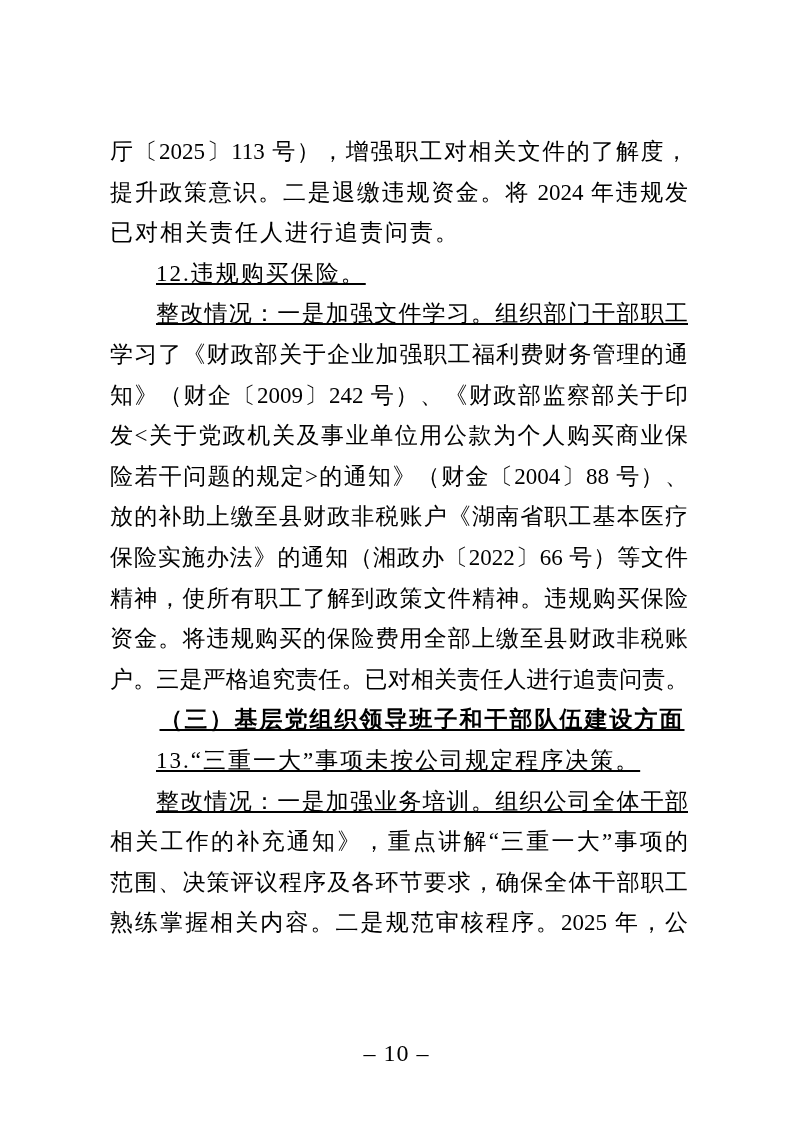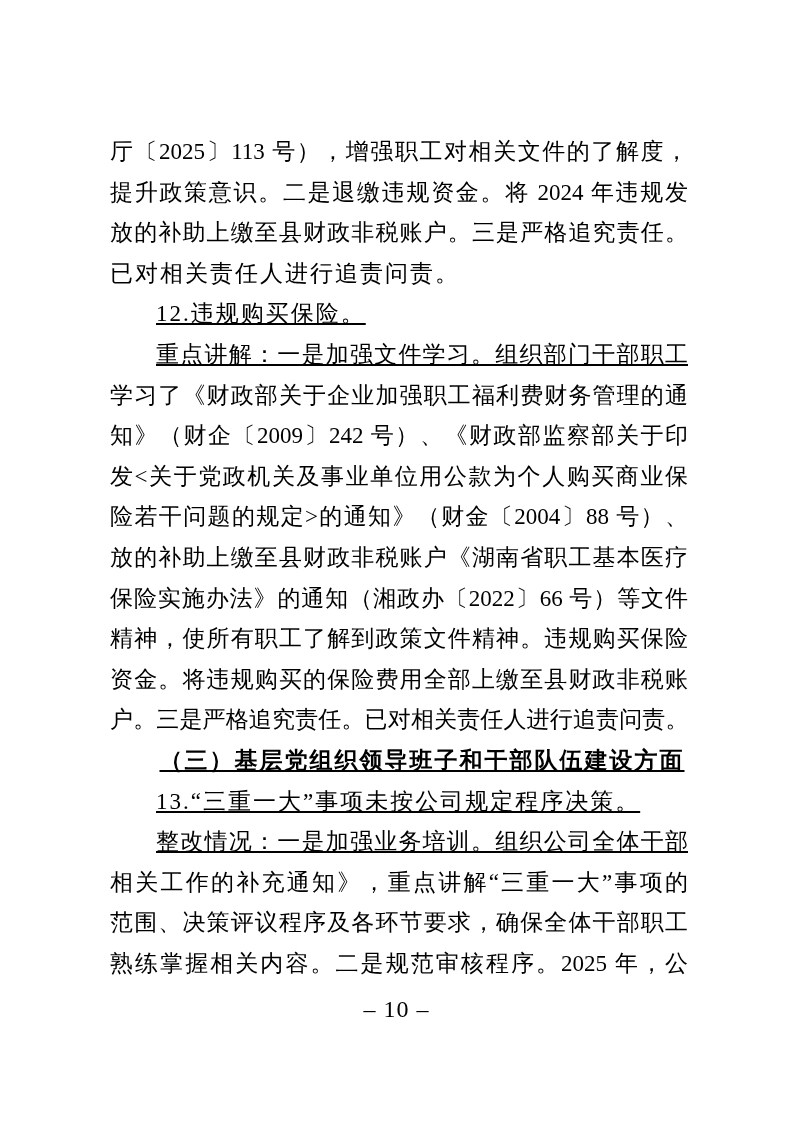--- a/index.html
+++ b/index.html
@@ -34,38 +34,37 @@
     text-align-last: justify;
     text-justify: inter-character;
   }
   
   .line:not(.j) { letter-spacing: 2px; }
   .indent { text-indent: 46px; text-decoration: underline; }
   .bold { font-weight: bold; text-align: center; }
   .tight { letter-spacing: -0.5px; }
   .page-number {
     position: absolute;
-    left: 0; top: 996px;
+    left: 0; top: 1040px;
     width: 793px;
     text-align: center;
     font-size: 24px;
     letter-spacing: 1px;
   }
 </style>
 </head>
 <body>
 
 <div class="page">
   <div class="content">
     <div class="line j">厅〔2025〕113 号），增强职工对相关文件的了解度，</div>
     <div class="line j">提升政策意识。二是退缴违规资金。将 2024 年违规发</div>
-    <div class="line j">放的补助上缴至县财政非税账户。三是严格追究责任。</div>
     <div class="line">已对相关责任人进行追责问责。</div>
     <div class="line indent">12.违规购买保险。</div>
-    <div class="line indent j">重点讲解：一是加强文件学习。组织部门干部职工</div>
+    <div class="line indent j">整改情况：一是加强文件学习。组织部门干部职工</div>
     <div class="line j">学习了《财政部关于企业加强职工福利费财务管理的通</div>
     <div class="line j">知》（财企〔2009〕242 号）、《财政部监察部关于印</div>
     <div class="line j">发&lt;关于党政机关及事业单位用公款为个人购买商业保</div>
     <div class="line j">险若干问题的规定&gt;的通知》（财金〔2004〕88 号）、</div>
     <div class="line j">放的补助上缴至县财政非税账户《湖南省职工基本医疗</div>
     <div class="line j">保险实施办法》的通知（湘政办〔2022〕66 号）等文件</div>
     <div class="line j">精神，使所有职工了解到政策文件精神。违规购买保险</div>
     <div class="line j">资金。将违规购买的保险费用全部上缴至县财政非税账</div>
     <div class="line j tight">户。三是严格追究责任。已对相关责任人进行追责问责。</div>
     <div class="line indent bold">（三）基层党组织领导班子和干部队伍建设方面</div>

